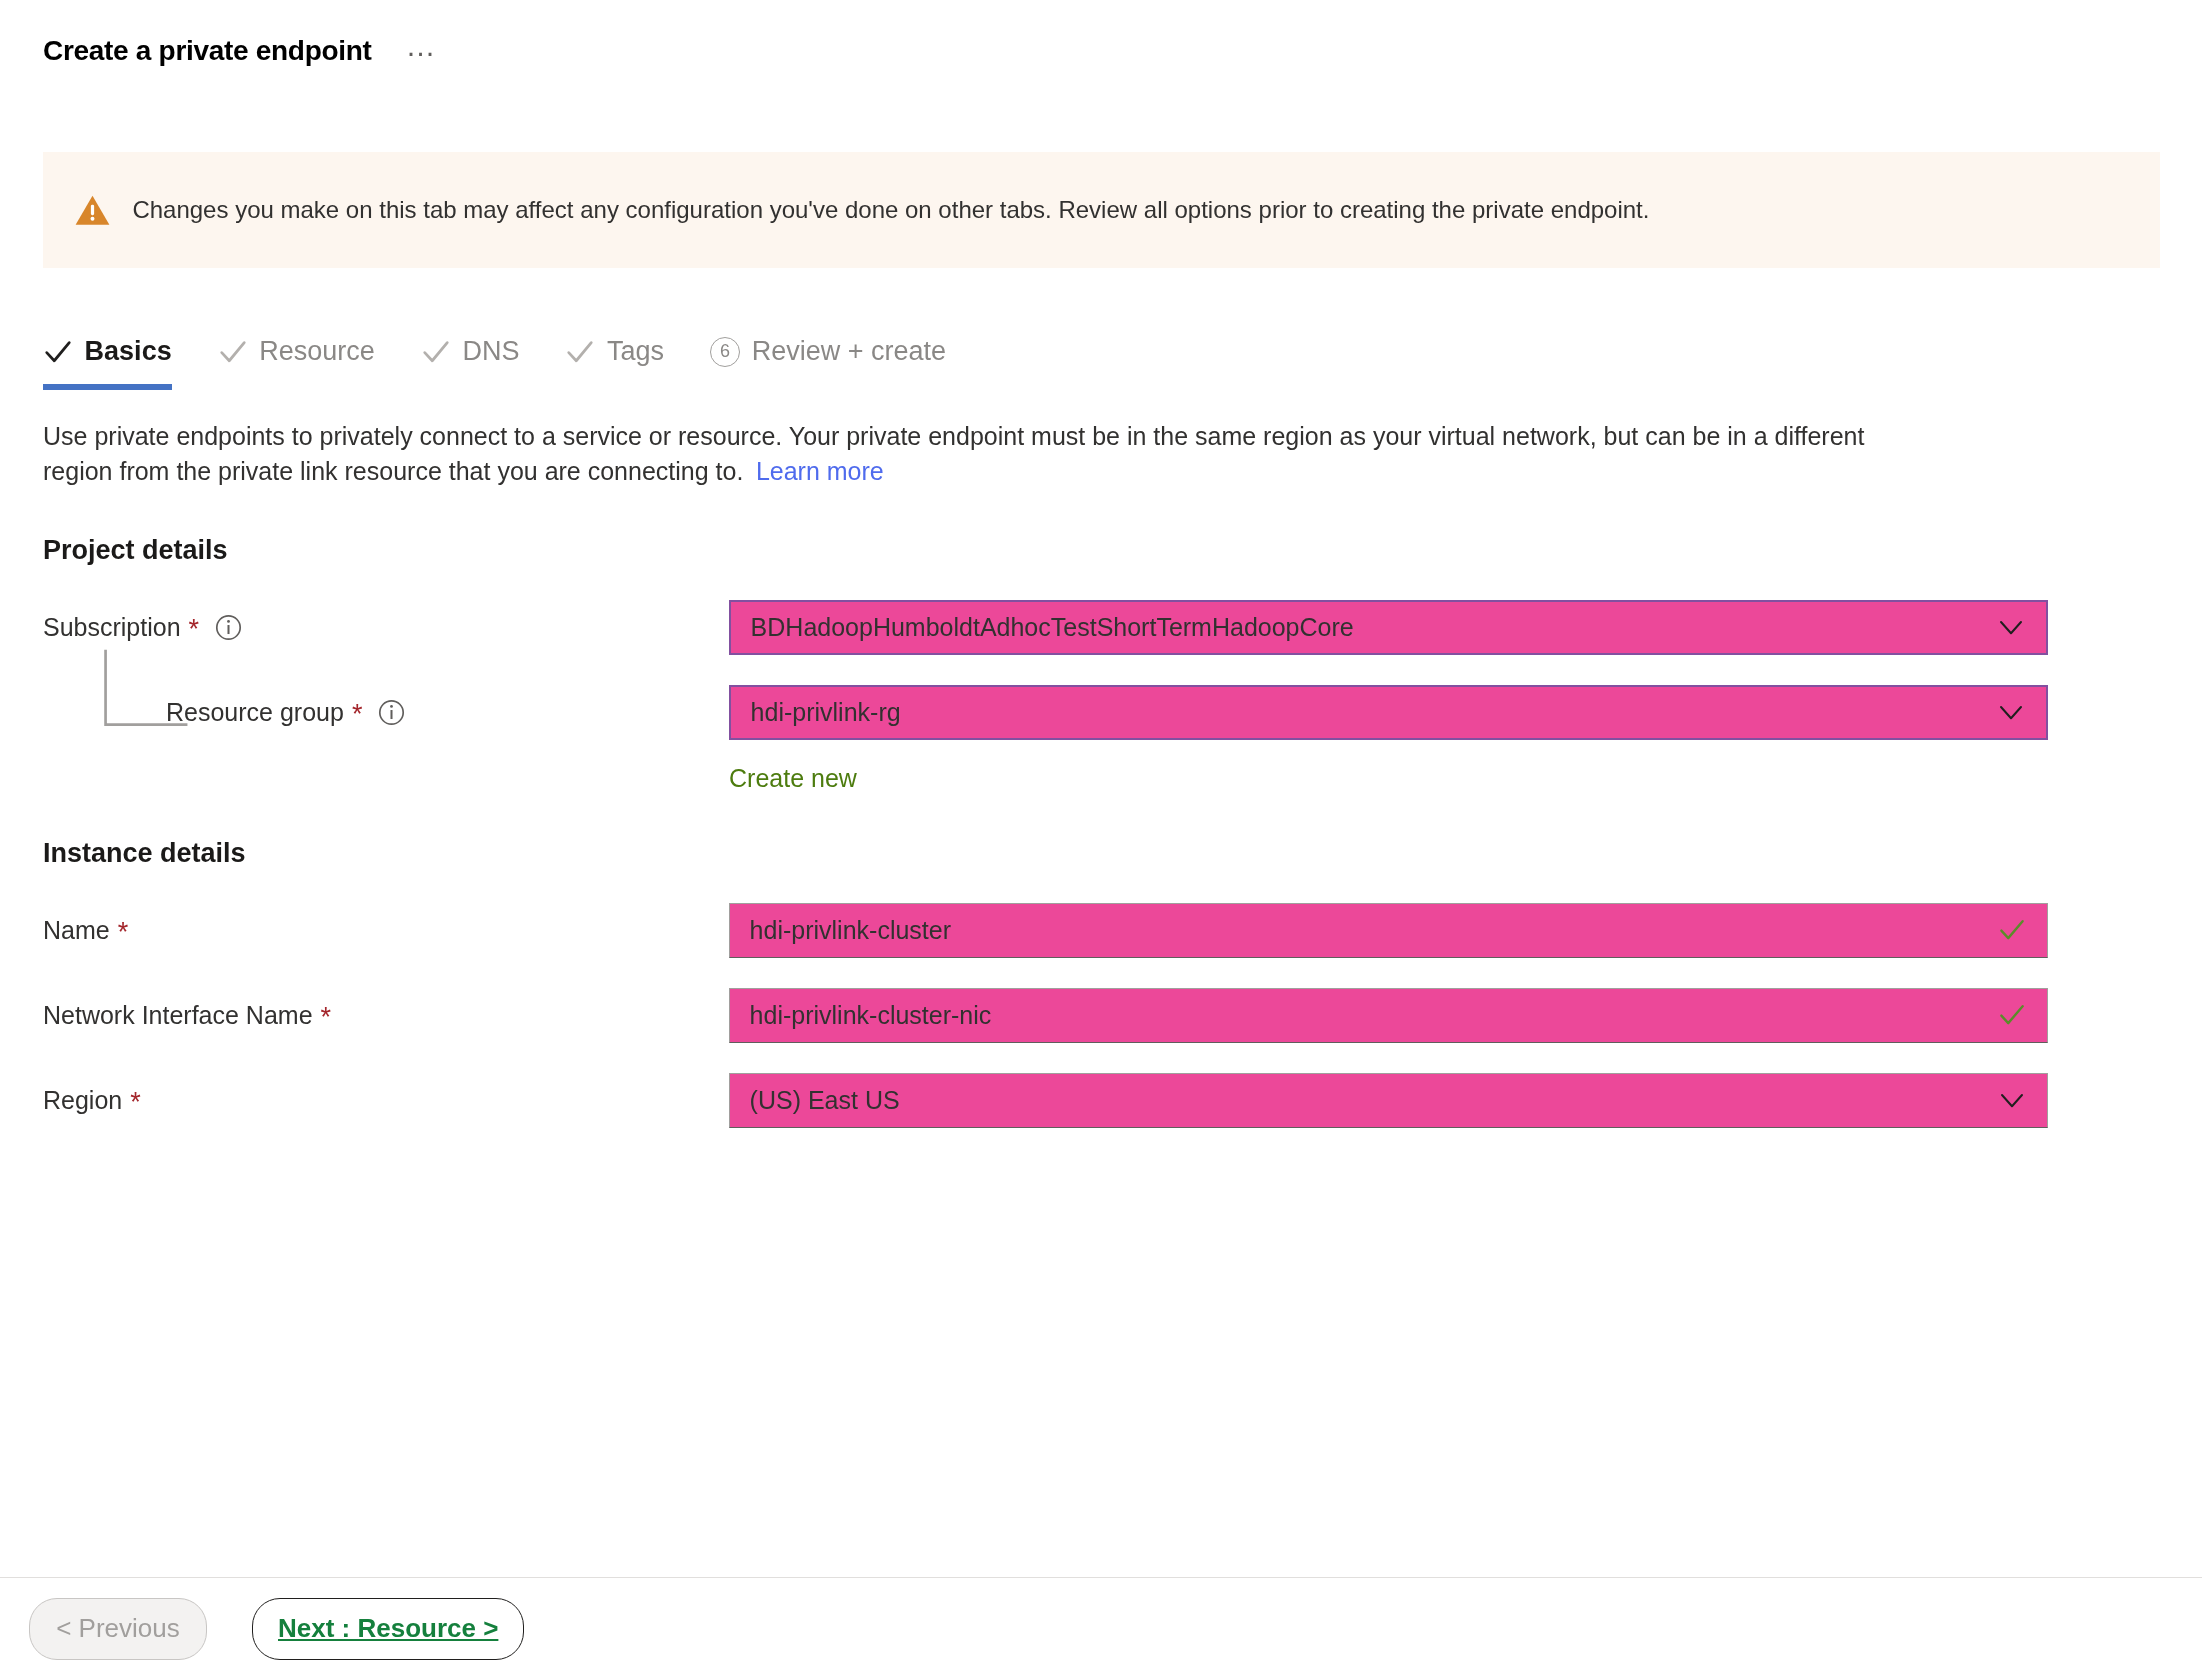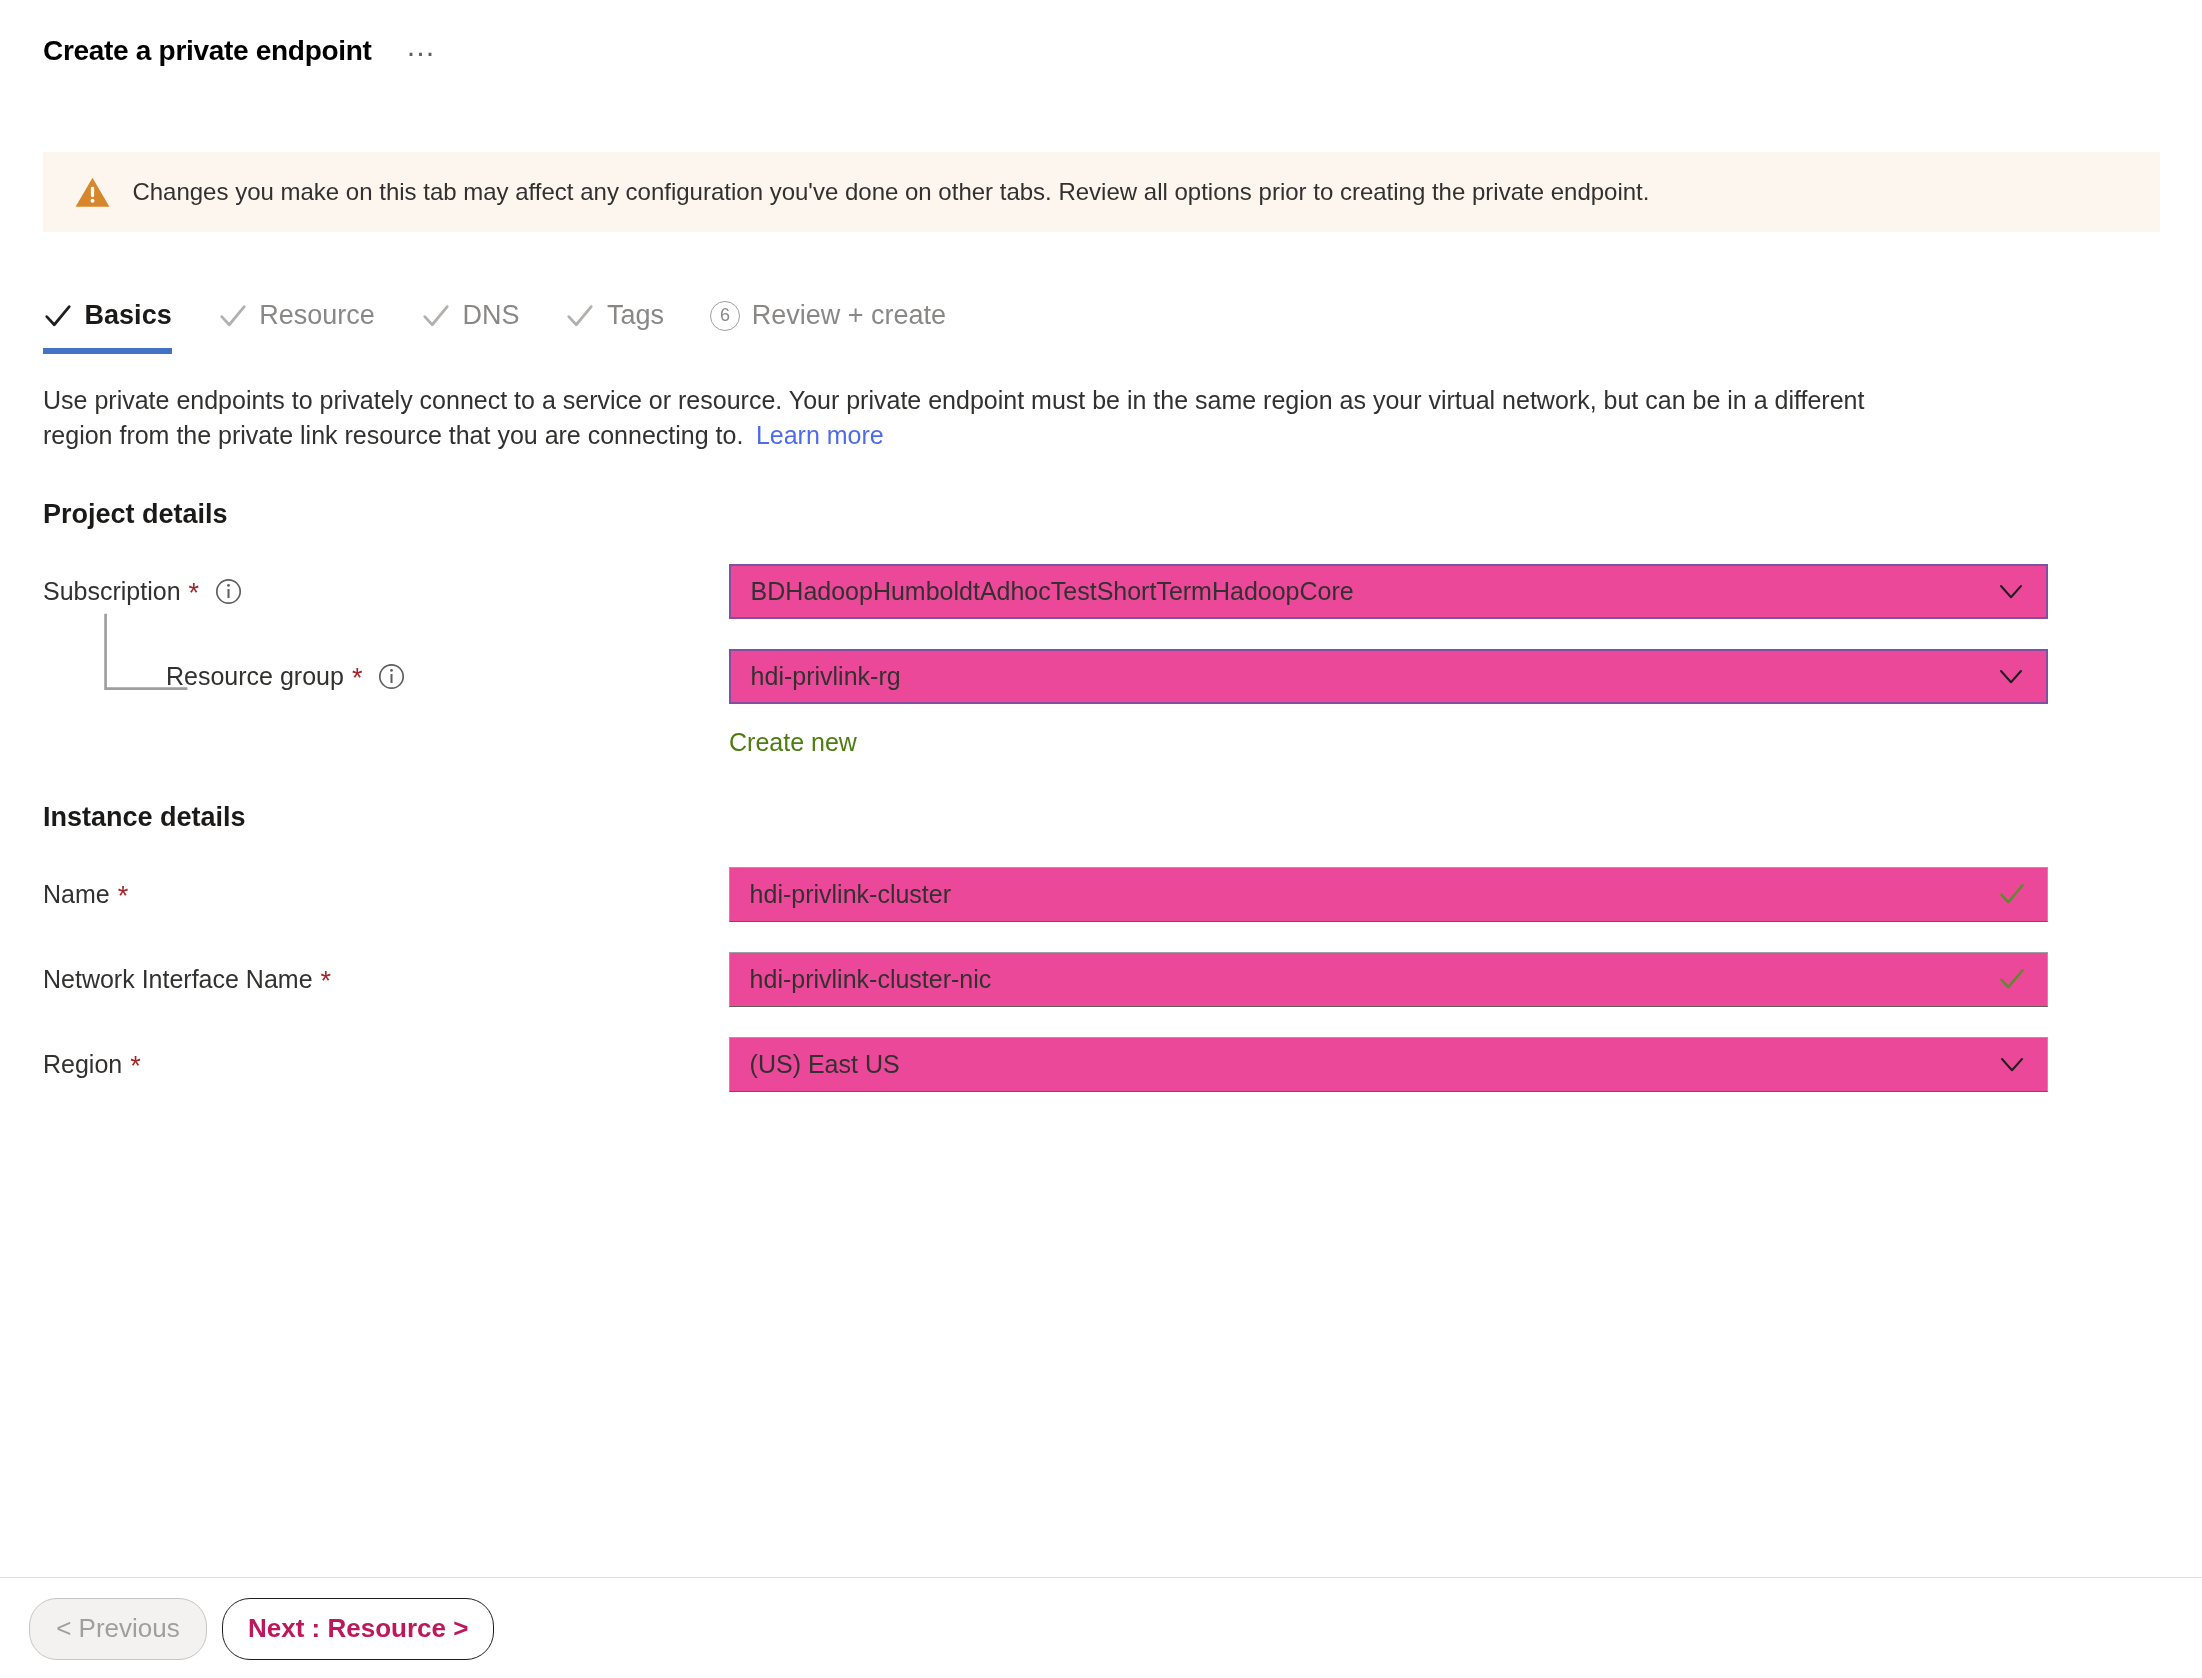--- a/index.html
+++ b/index.html
@@ -45,21 +45,21 @@
   }
 
   
   .banner-wrap {
     padding: 0 43px 0 43px;
     margin-top: 66px;
   }
   .banner {
     background: #fdf6ef;
     border: 0.9px solid #fdf6ef;
-    height: 80px;
+    height: 116px;
     display: flex;
     align-items: center;
     padding: 0 30px 0 30px;
   }
   .warn-icon {
     width: 37px;
     height: 37px;
     flex: 0 0 37px;
     margin-right: 21.4px;
     display: block;
@@ -278,24 +278,25 @@
     border-radius: 28px;
   }
   .btn.disabled {
     background: #f3f2f1;
     border: 0.9px solid #c8c6c4;
     color: #a19f9d;
     cursor: default;
   }
   .btn.primary-outline {
     border: 1.8px solid #201f1e;
-    color: #be185d;
+    color: #15803d;
     font-weight: 600;
-    margin-left: 15px;
+    margin-left: 45px;
     min-width: 250px;
+    text-decoration: underline;
   }
 </style>
 </head>
 <body>
 
 <div class="page">
 
   <div class="title-row">
     <div class="page-title">Create a private endpoint</div>
     <div class="title-ellipsis">…</div>

